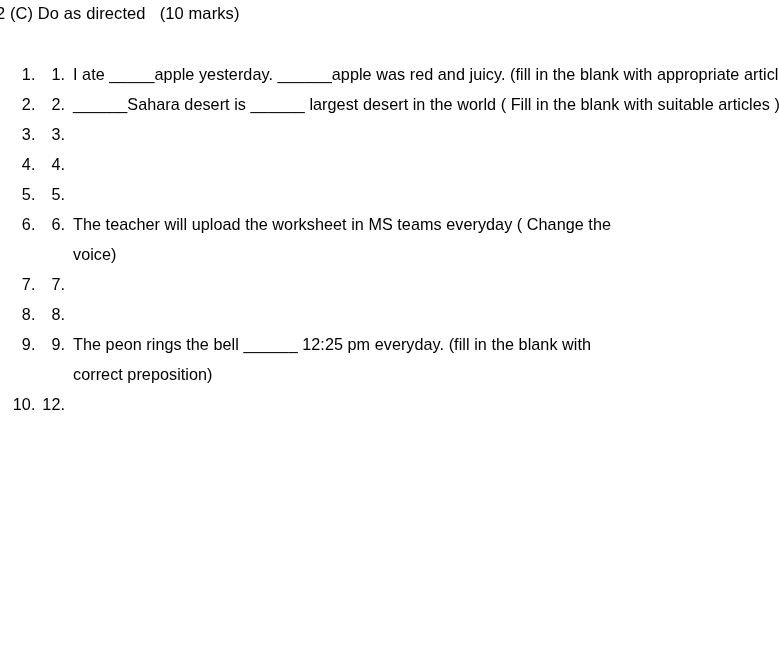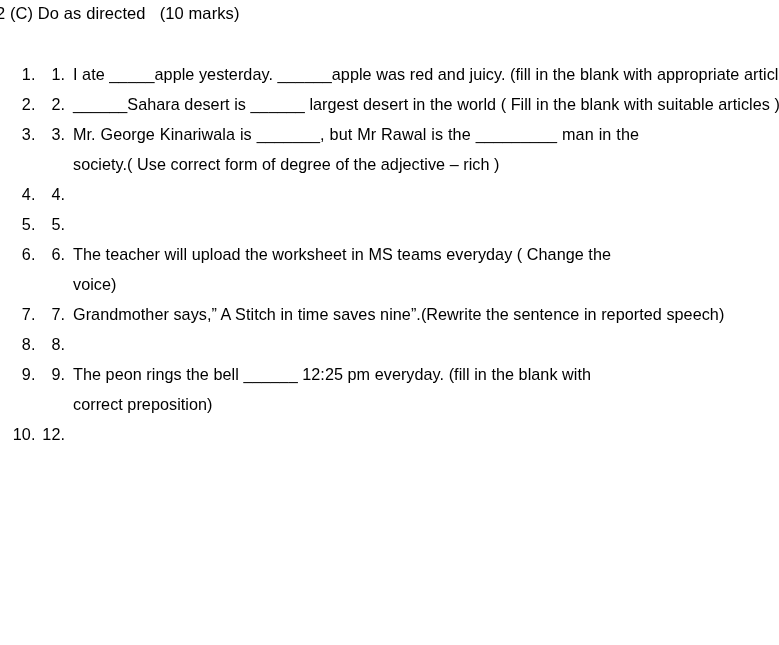--- a/index.html
+++ b/index.html
@@ -92,35 +92,33 @@
       <li class="qitem">
         <span class="qnum">1.</span>
         <span class="qbody w-full justify">I ate _____apple yesterday. ______apple was red and juicy. (fill in the blank with appropriate articles )</span>
       </li>
       <li class="qitem">
         <span class="qnum">2.</span>
         <span class="qbody w-full justify">______Sahara desert is ______ largest desert in the world ( Fill in the blank with suitable articles )</span>
       </li>
       <li class="qitem">
         <span class="qnum">3.</span>
-        <span class="qbody w-narrow justify">Mr. George Kinariwala is _______, but Mr Rawal is the _________ man in the society.( Use correct form of degree of the adjective – rich )</span>
       </li>
       <li class="qitem">
         <span class="qnum">4.</span>
       </li>
       <li class="qitem">
         <span class="qnum">5.</span>
       </li>
       <li class="qitem">
         <span class="qnum">6.</span>
         <span class="qbody w-short">The teacher will upload the worksheet in MS teams everyday ( Change the voice)</span>
       </li>
       <li class="qitem">
         <span class="qnum">7.</span>
-        <span class="qbody w-mid">Grandmother says,” A Stitch in time saves nine”.(Rewrite the sentence in reported speech)</span>
       </li>
       <li class="qitem">
         <span class="qnum">8.</span>
       </li>
       <li class="qitem">
         <span class="qnum">9.</span>
         <span class="qbody w-short">The peon rings the bell ______ 12:25 pm everyday. (fill in the blank with correct preposition)</span>
       </li>
       <li class="qitem">
         <span class="qnum">12.</span>

